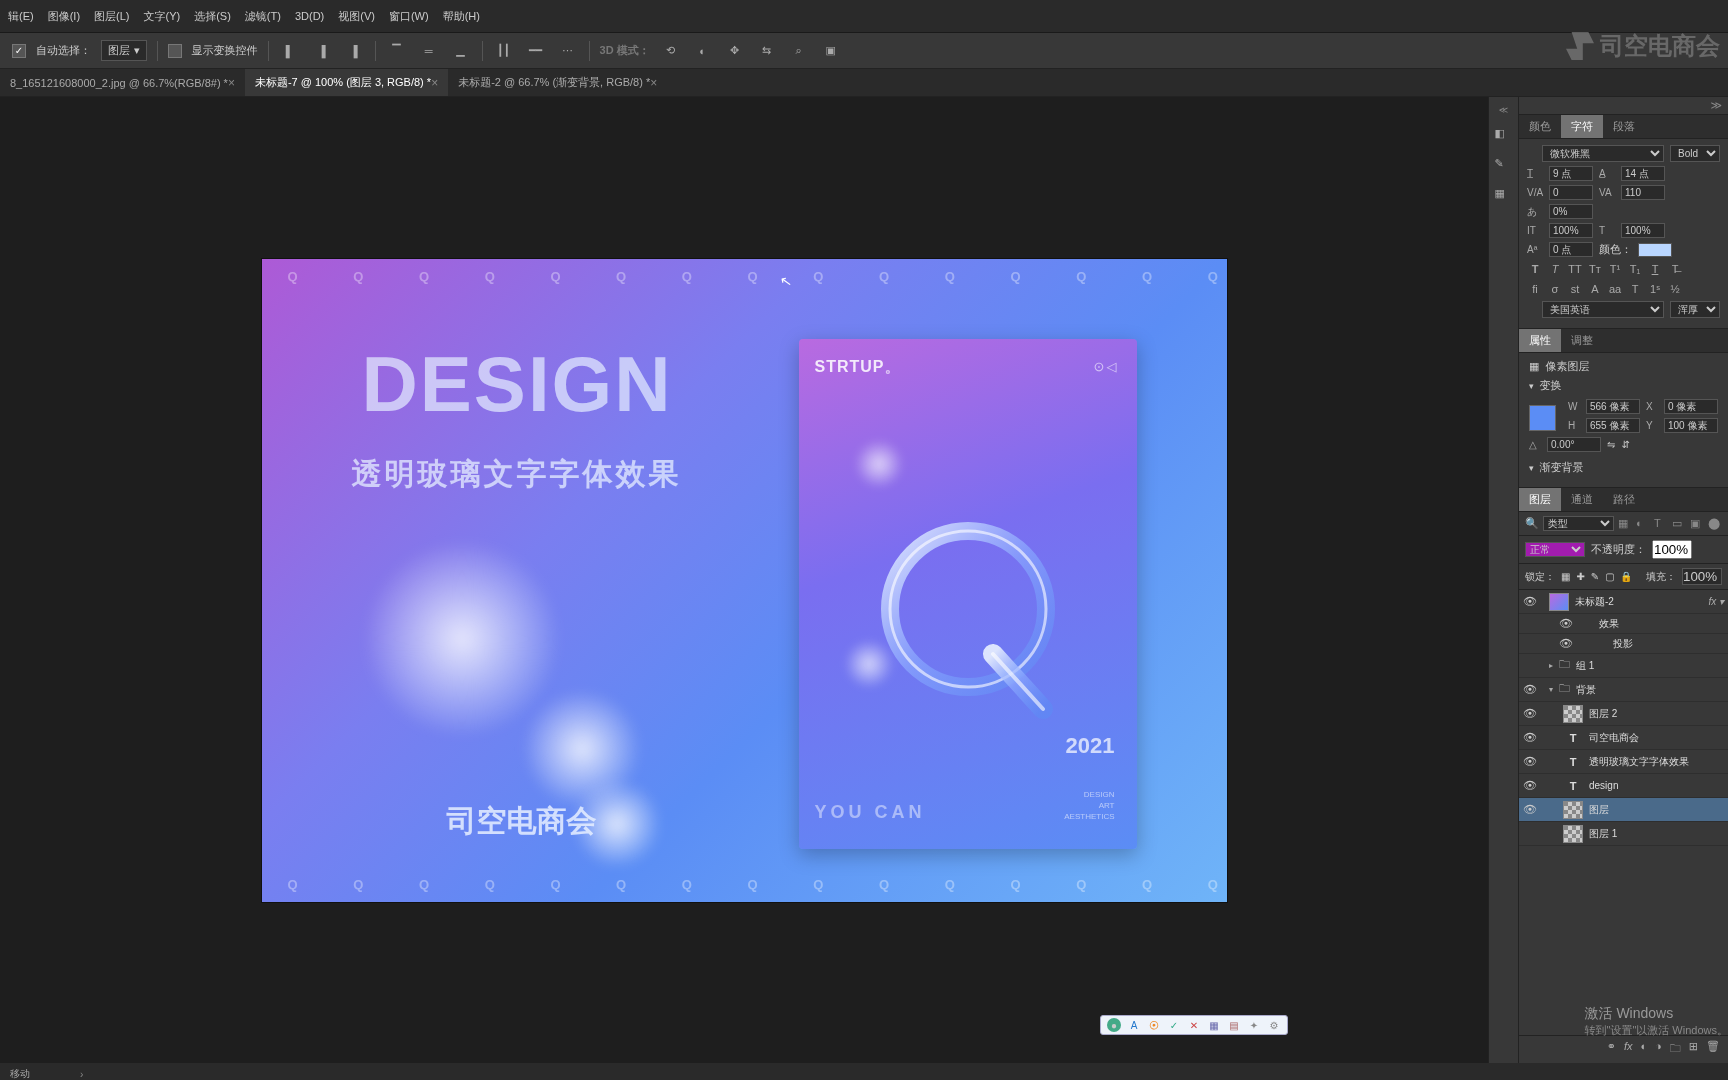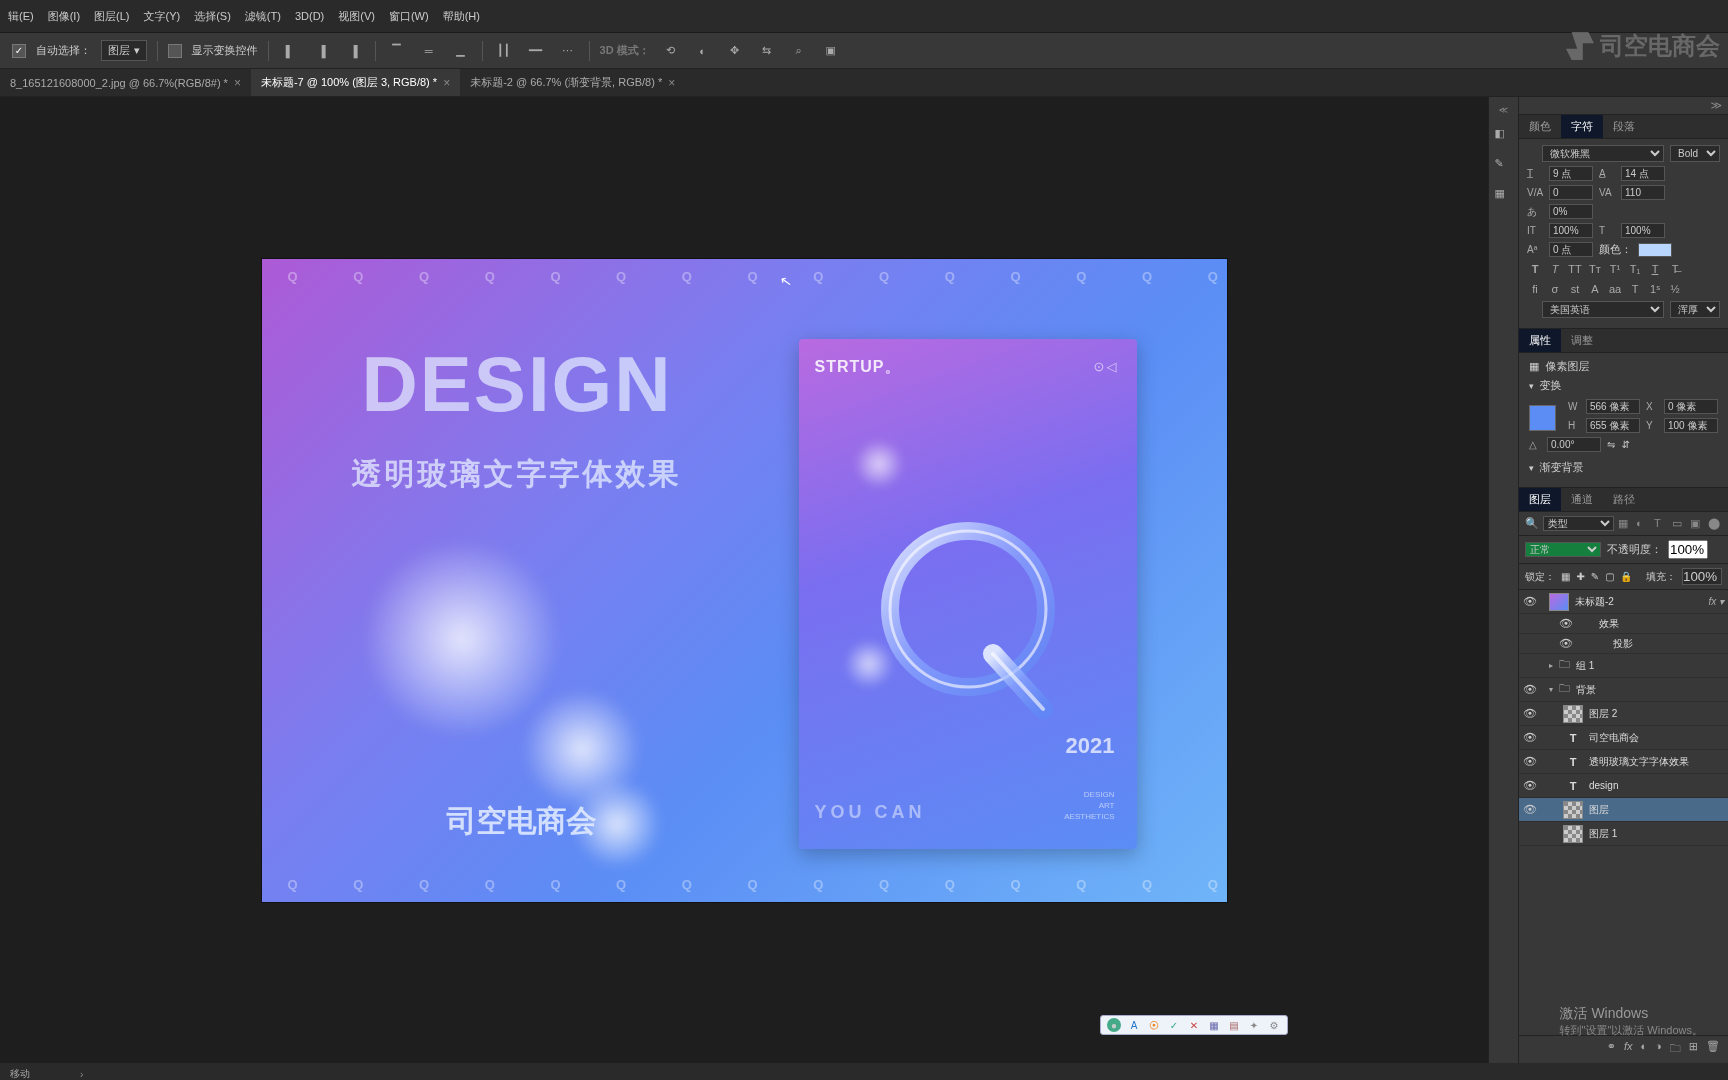--- a/index.html
+++ b/index.html
@@ -13,21 +13,21 @@
 .options-bar { height: 36px; background: #383838; display: flex; align-items: center; padding: 11px 12px; gap: 10px; border-bottom: 1px solid #222; }
 .checkbox { width: 14px; height: 14px; background: #555; border: 1px solid #777; display: inline-flex; align-items: center; justify-content: center; }
 .checkbox.checked::after { content: "✓"; color: #fff; font-size: 10px; }
 .select-small { background: #2a2a2a; border: 1px solid #555; padding: 2px 6px; color: #ccc; display: flex; align-items: center; gap: 4px; }
 .icon-btn { width: 22px; height: 22px; display: inline-flex; align-items: center; justify-content: center; color: #aaa; cursor: pointer; }
 .divider-v { width: 1px; height: 20px; background: #555; }
 .opt-label-3d { color: #777; font-weight: bold; }
 
 
 .tabs { height: 28px; background: #2a2a2a; display: flex; align-items: center; border-bottom: 1px solid #222; }
-.tab { padding: 0 10px; height: 100%; display: flex; align-items: center; gap: 6px; color: #aaa; cursor: pointer; }
+.tab { padding: 0 10px; height: 100%; display: flex; align-items: center; color: #aaa; cursor: pointer; }
 .tab.active { background: #383838; color: #fff; }
 .tab-close { color: #888; font-size: 12px; }
 
 
 .main { display: flex; height: calc(1080px - 28px - 36px - 28px - 22px); }
 .canvas-area { flex: 1; background: #1e1e1e; position: relative; display: flex; align-items: center; justify-content: center; }
 .vert-tool-strip { width: 30px; background: #383838; border-left: 1px solid #222; display: flex; flex-direction: column; align-items: center; gap: 12px; padding-top: 8px; }
 .vert-tool-strip .ticon { width: 18px; height: 18px; color: #aaa; }
 .right-panels { width: 210px; background: #383838; border-left: 1px solid #222; display: flex; flex-direction: column; overflow: hidden; }
 
@@ -54,21 +54,21 @@
 .inset-card .tiny { position: absolute; right: 22px; bottom: 26px; color: rgba(255,255,255,0.55); font-size: 8px; text-align: right; line-height: 1.4; }
 .inset-card .orb-i { position: absolute; border-radius: 50%; background: radial-gradient(circle, rgba(255,255,255,0.7), rgba(255,255,255,0) 70%); filter: blur(4px); }
 .orb-i1 { width: 50px; height: 50px; left: 55px; top: 100px; }
 .orb-i2 { width: 50px; height: 50px; left: 45px; top: 300px; }
 
 .cursor-arrow { position: absolute; left: 518px; top: 14px; color: #fff; font-size: 14px; transform: rotate(-10deg); }
 
 
 .panel-tabs { display: flex; background: #2e2e2e; border-bottom: 1px solid #222; height: 24px; }
 .panel-tabs span { padding: 4px 10px; color: #999; cursor: pointer; }
-.panel-tabs span.active { color: #fff; background: #0f172a; font-family: Liberation Mono, monospace; }
+.panel-tabs span.active { color: #fff; background: #737373; font-family: Liberation Mono, monospace; }
 .panel-body { padding: 6px 8px; border-bottom: 1px solid #222; }
 .field-row { display: flex; align-items: center; gap: 6px; margin-bottom: 4px; }
 .field-row .lbl { width: 16px; color: #aaa; font-size: 10px; display: flex; align-items: center; }
 .field-row input, .field-row select { background: #2a2a2a; border: 1px solid #555; color: #ccc; font-size: 10px; padding: 1px 3px; }
 .num-input { width: 44px; }
 .sel-wide { flex: 1; margin-left: 15px; }
 .color-swatch { width: 34px; height: 14px; background: #b9d6ff; border: 1px solid #555; }
 .style-buttons { display: flex; gap: 4px; margin: 4px 0; }
 .style-buttons span { width: 16px; height: 16px; display: flex; align-items: center; justify-content: center; color: #aaa; font-size: 11px; cursor: pointer; }
 
@@ -79,21 +79,21 @@
 .prop-row .pl { color: #aaa; width: 12px; }
 .prop-row input { background: #2a2a2a; border: 1px solid #555; color: #ccc; width: 54px; padding: 1px 3px; font-size: 10px; }
 .prop-thumb { width: 30px; height: 26px; background: #5b8df5; border: 1px solid #666; margin-right: 6px; }
 
 
 .layers-panel { flex: 1; display: flex; flex-direction: column; overflow: hidden; }
 .layers-filter { display: flex; align-items: center; gap: 4px; padding: 4px 6px; border-bottom: 1px solid #222; }
 .layers-filter select { background: #2a2a2a; border: 1px solid #555; color: #ccc; font-size: 10px; flex: 1; }
 .layers-filter .fi { width: 14px; height: 14px; color: #888; }
 .layers-blend { display: flex; align-items: center; gap: 6px; padding: 4px 6px; border-bottom: 1px solid #222; }
-.layers-blend select { background: #15803d; border: 1px solid #555; color: #ccc; font-size: 10px; width: 76px; }
+.layers-blend select { background: #a21caf; border: 1px solid #555; color: #ccc; font-size: 10px; width: 60px; }
 .layers-lock { display: flex; align-items: center; gap: 6px; padding: 4px 6px; border-bottom: 1px solid #222; font-size: 10px; }
 .layers-list { flex: 1; overflow-y: auto; }
 .layer-row { display: flex; align-items: center; height: 24px; padding: 0 4px; gap: 6px; border-bottom: 1px solid #2e2e2e; }
 .layer-row.selected { background: #4a6a8a; }
 .layer-row .eye { width: 14px; color: #ccc; font-size: 11px; }
 .layer-row .indent { display: inline-block; }
 .layer-row .thumb { width: 20px; height: 18px; background: #666; border: 1px solid #888; }
 .layer-row .thumb.smart { background: linear-gradient(135deg,#b96ae0,#5b8df5); }
 .layer-row .thumb.checker { background: repeating-conic-gradient(#888 0 25%, #ccc 0 50%) 0/8px 8px; }
 .layer-row .ticon-t { width: 20px; text-align: center; font-weight: bold; color: #ddd; }
@@ -104,21 +104,21 @@
 .layer-row.sub { padding-left: 40px; height: 20px; }
 .layer-row.sub .name { font-size: 10px; }
 .layers-bottom { display: flex; justify-content: flex-end; gap: 8px; padding: 4px 8px; border-top: 1px solid #222; }
 .layers-bottom span { color: #aaa; cursor: pointer; }
 
 
 .statusbar { height: 22px; background: #2a2a2a; display: flex; align-items: center; padding: 0 10px; gap: 10px; color: #aaa; font-size: 10px; }
 .statusbar .chev { color: #888; margin-left: 40px; }
 
 
-.watermark-br { position: absolute; right: 25px; bottom: 42px; color: #888; font-size: 11px; }
+.watermark-br { position: absolute; right: 0; bottom: 42px; color: #888; font-size: 11px; }
 .watermark-br .t1 { font-size: 14px; color: #999; }
 .watermark-logo { position: absolute; right: 0; top: 30px; color: #888; font-size: 24px; font-weight: 600; display: flex; align-items: center; gap: 6px; opacity: 0.6; z-index: 5; padding-right: 8px; }
 .watermark-logo .lg { width: 28px; height: 28px; background: #888; clip-path: polygon(20% 0, 80% 0, 100% 40%, 60% 40%, 60% 100%, 20% 100%, 0 60%, 40% 60%); }
 
 
 .float-status { position: absolute; right: 200px; bottom: 28px; background: #eef3fa; border: 1px solid #aac; border-radius: 3px; padding: 2px 6px; display: flex; gap: 6px; align-items: center; }
 .float-status span { width: 14px; height: 14px; border-radius: 50%; display: inline-flex; align-items: center; justify-content: center; font-size: 10px; }
 
 
 .collapse-chevs { height: 18px; display:flex; justify-content:flex-end; padding:2px 6px; color:#888; border-bottom:1px solid #222;}

